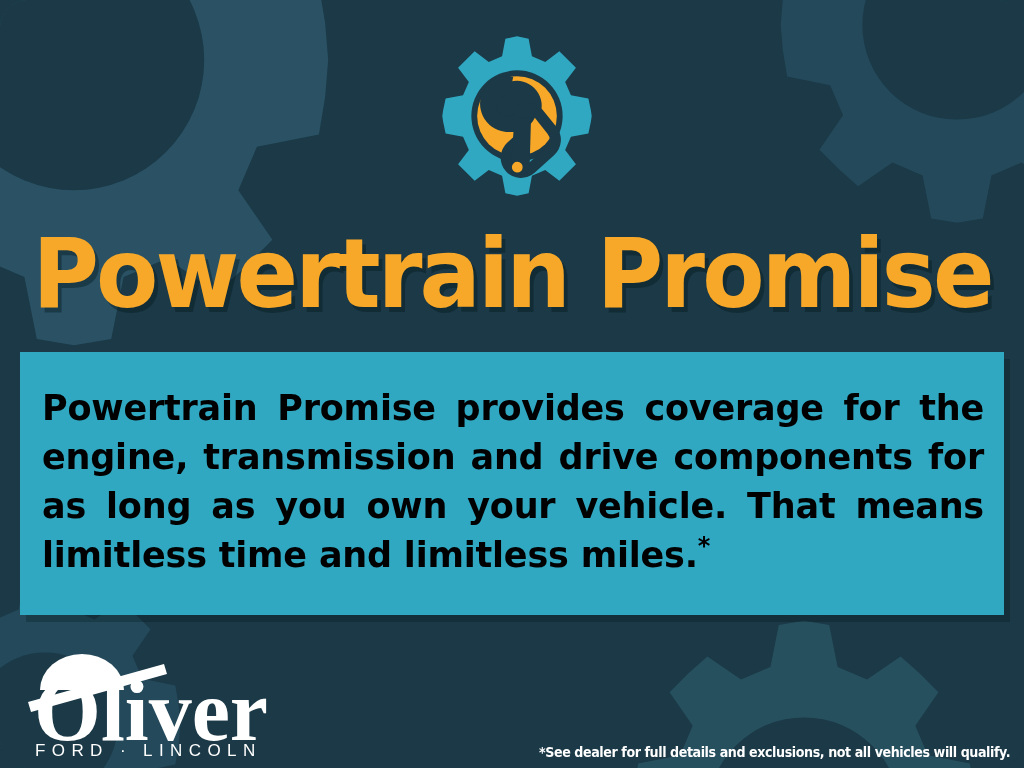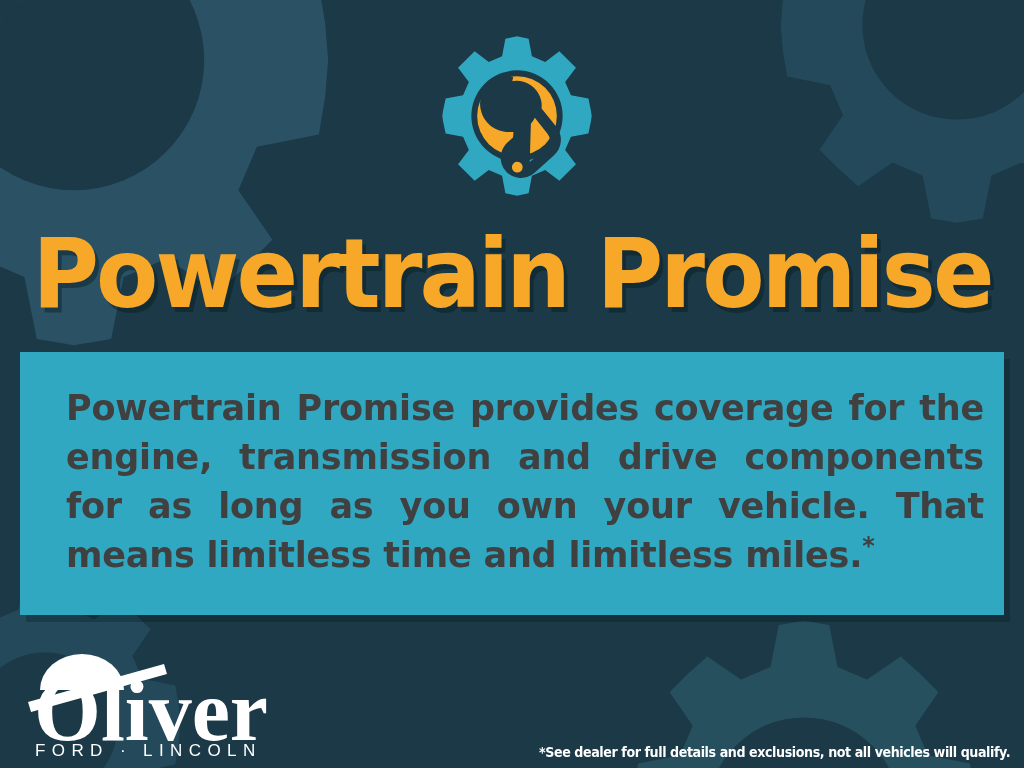--- a/index.html
+++ b/index.html
@@ -187,21 +187,21 @@
                a34 34 0 1 1 -28 -56 Z"></path>
 
       <path d="M96 100 L112 112 L70 156 a11.5 11.5 0 0 1 -16 -16 Z"></path>
       <circle cx="59" cy="146" r="6.5" fill="#f7a829"></circle>
     </g>
   </svg>
 
   <h1 id="title" style="color: rgb(247, 168, 41);">Powertrain Promise</h1>
 
   <div id="promise-panel" style="background: rgb(49, 168, 194);">
-    <p id="promise-text" style="color: #404040; margin-left: 24px;"><span>Powertrain Promise provides coverage for the engine, transmission and drive components for as long as you own your vehicle. That means limitless time and limitless miles.</span><span class="star">*</span></p>
+    <p id="promise-text" style="color: #000000;"><span>Powertrain Promise provides coverage for the engine, transmission and drive components for as long as you own your vehicle. That means limitless time and limitless miles.</span><span class="star">*</span></p>
   </div>
 
   <svg id="dealer-logo" viewBox="0 0 300 118">
 
     <path d="M14 50 a42 36 0 0 1 84 0 Z" fill="#ffffff"></path>
 
     <path d="M2 62 L138 24 L141 34 L5 72 Z" fill="#ffffff"></path>
 
     <text x="8" y="100" font-family="'Liberation Serif', 'DejaVu Serif', serif" font-size="86" font-weight="700" fill="#ffffff">Oliver</text>
 

